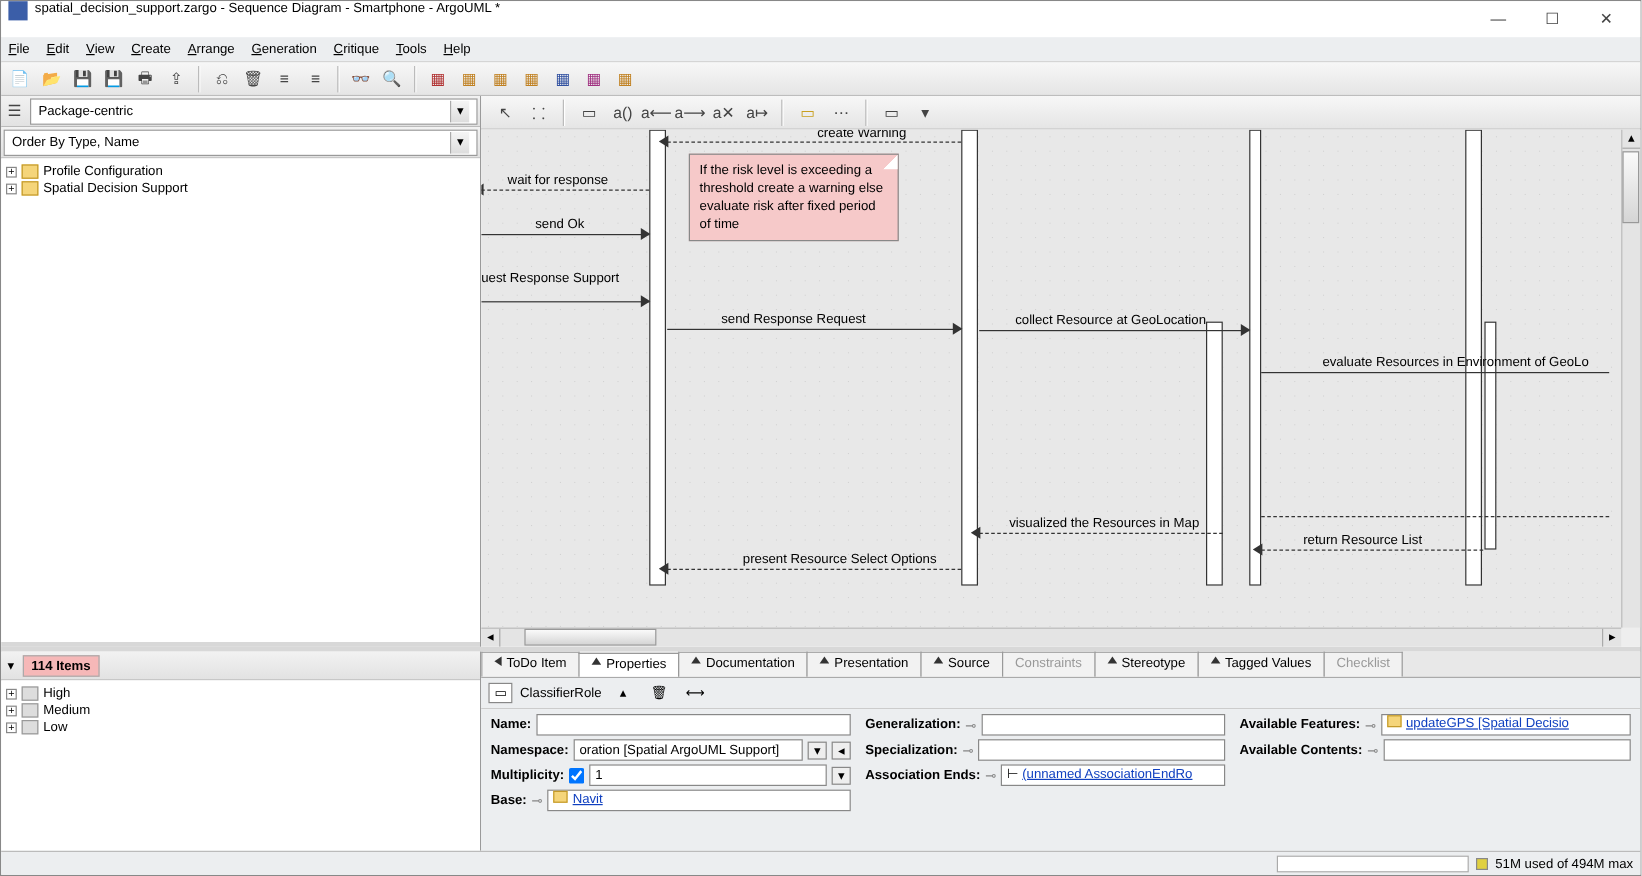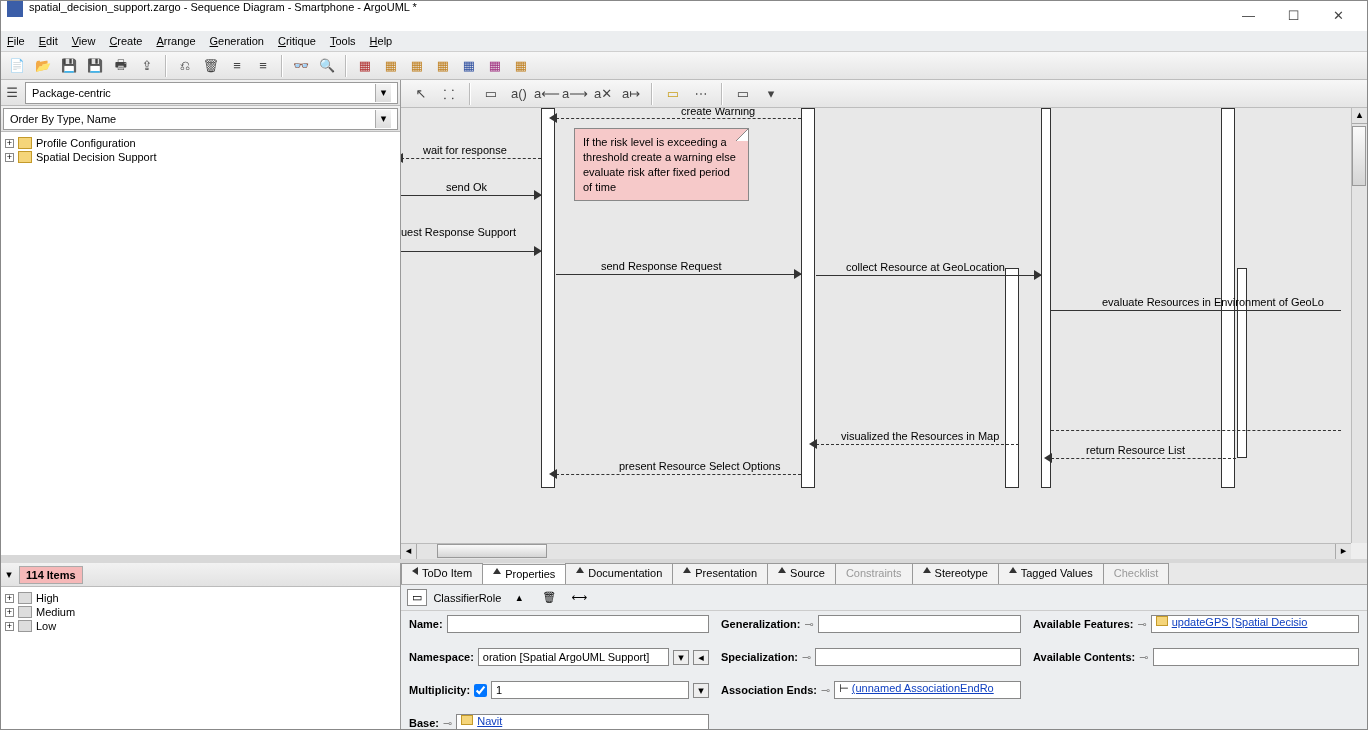--- a/index.html
+++ b/index.html
@@ -52,21 +52,21 @@
 .items-badge { background:#f6b8b8; border:1px solid #aaa; padding:2px 6px; margin:0 2px; font-weight:bold;}
 .props-panel { flex:1; display:flex; flex-direction:column; min-width:0;}
 .tabs { height:22px; display:flex; background:#e8e8e8; border-bottom:1px solid #aaa; overflow:hidden;}
 .tab { padding:3px 10px; border:1px solid #999; border-bottom:none; background:#f2f2f2; margin-right:-1px; display:flex; gap:4px; white-space:nowrap;}
 .tab.active { background:#fff; position:relative; top:1px;}
 .tab.disabled { color:#999;}
 .tri { width:0;height:0; display:inline-block;}
 .tri.left { border-right:6px solid #333; border-top:4px solid transparent; border-bottom:4px solid transparent;}
 .tri.up { border-bottom:6px solid #333; border-left:4px solid transparent; border-right:4px solid transparent;}
 .props-body { flex:1; background:#eceef0; padding:4px 8px; display:flex; gap:12px; overflow:hidden;}
-.props-col { display:flex; flex-direction:column; gap:15px;}
+.props-col { display:flex; flex-direction:column; gap:3px;}
 .prow { display:flex; align-items:center; gap:4px;}
 .prow label { font-weight:bold; font-size:11px; white-space:nowrap;}
 .prow input[type=text],.prow .field { border:1px solid #888; background:#fff; height:18px; padding:0 4px;}
 .link { color:#1040c0; text-decoration:underline;}
 .statusbar { height:20px; background:#eceef0; border-top:1px solid #bbb; display:flex; align-items:center; justify-content:flex-end; padding:0 6px; gap:6px;}
 .status-prog { width:160px; height:14px; background:#fff; border:1px solid #aaa;}
 .status-led { width:10px; height:10px; background:#e0d040; border:1px solid #888;}
 .ico { font-size:13px; color:#444; }
 </style>
 </head>
@@ -433,14 +433,19 @@
           <div class="prow">
               <label>Available Contents:</label>
               <span style="color:#888">⊸</span>
               <div class="field" style="flex:1"></div>
             </div>
         </div>
       </div>
     </div>
   </div>
 
+  <div class="statusbar">
+    <div class="status-prog"></div>
+    <span class="status-led"></span>
+    <span>51M used of 494M max</span>
+  </div>
 
 </div>
 
 </body></html>

